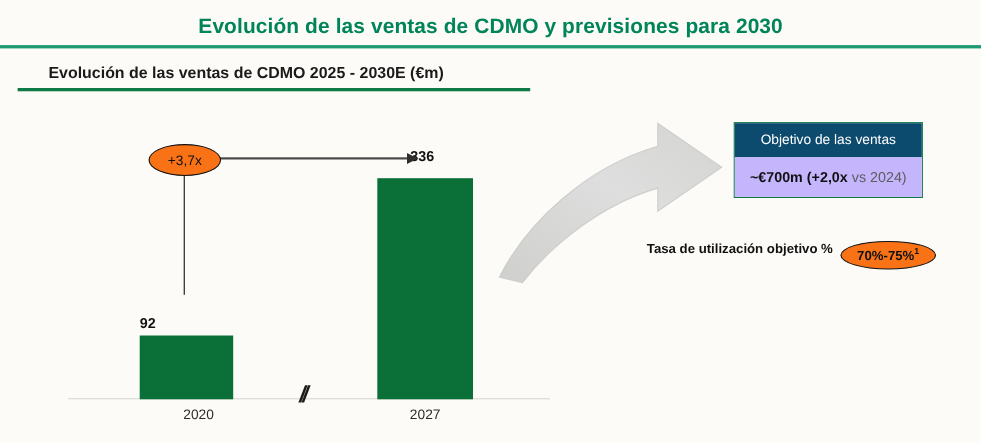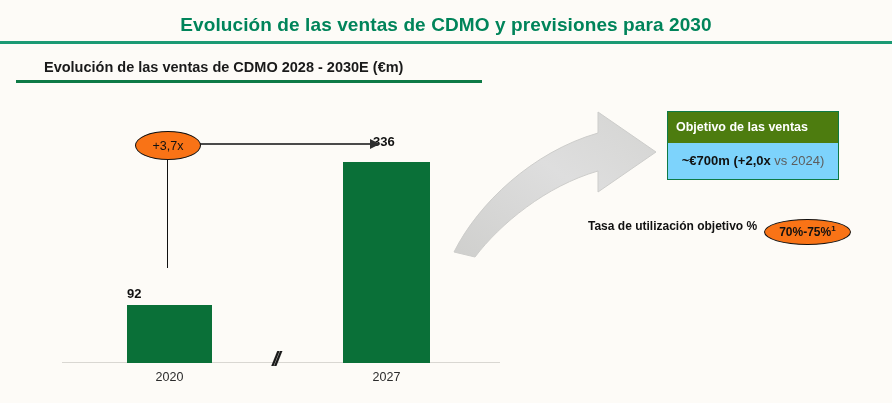--- a/index.html
+++ b/index.html
@@ -121,21 +121,21 @@
     width: 60px;
     text-align: left;
   }
   .cat-label {
     position: absolute;
     top: 370px;
     font-size: 12.5px;
     color: #2b2b2b;
     text-align: center;
   }
-  .cat-2020 { left: 127px; width: 85px; }
+  .cat-2020 { left: 138px; width: 85px; }
   .cat-2024 { left: 343px; width: 87px; }
 
   
   .growth-ellipse {
     position: absolute;
     left: 135px;
     top: 131px;
     width: 64px;
     height: 27px;
     border: 1.4px solid #111111;
@@ -191,30 +191,30 @@
   .target-box {
     position: absolute;
     left: 667px;
     top: 111px;
     width: 172px;
     border: 1.2px solid #0e7a46;
     background: #ffffff;
     box-sizing: border-box;
   }
   .target-box-head {
-    background: #4d7c0f;
+    background: #0c4a6e;
     color: #ffffff;
     font-size: 12.5px;
-    font-weight: bold;
-    text-align: left;
+    font-weight: normal;
+    text-align: center;
     padding: 7px 8px 8px;
     line-height: 1.3;
   }
   .target-box-body {
-    background: #7dd3fc;
+    background: #c4b5fd;
     text-align: center;
     padding: 10px 6px 11px;
     font-size: 13px;
     color: #111111;
     white-space: nowrap;
   }
   .target-box-body .strong { font-weight: bold; }
   .target-box-body .muted { color: #5d5d5d; font-weight: normal; }
 
   .util-row {
@@ -243,21 +243,21 @@
   .util-ellipse sup { font-size: 8px; font-weight: bold; }
 </style>
 </head>
 <body>
 
 <div class="slide">
 
   <div class="slide-title">Evolución de las ventas de CDMO y previsiones para 2030</div>
   <div class="title-rule"></div>
 
-  <div class="section-title">Evolución de las ventas de CDMO 2028 - 2030E (€m)</div>
+  <div class="section-title">Evolución de las ventas de CDMO 2025 - 2030E (€m)</div>
   <div class="section-rule"></div>
 
   <div class="chart">
 
     <div class="axis-line"></div>
     <div class="axis-break">//</div>
 
     <div class="bar bar-2020"></div>
     <div class="bar bar-2024"></div>
 

